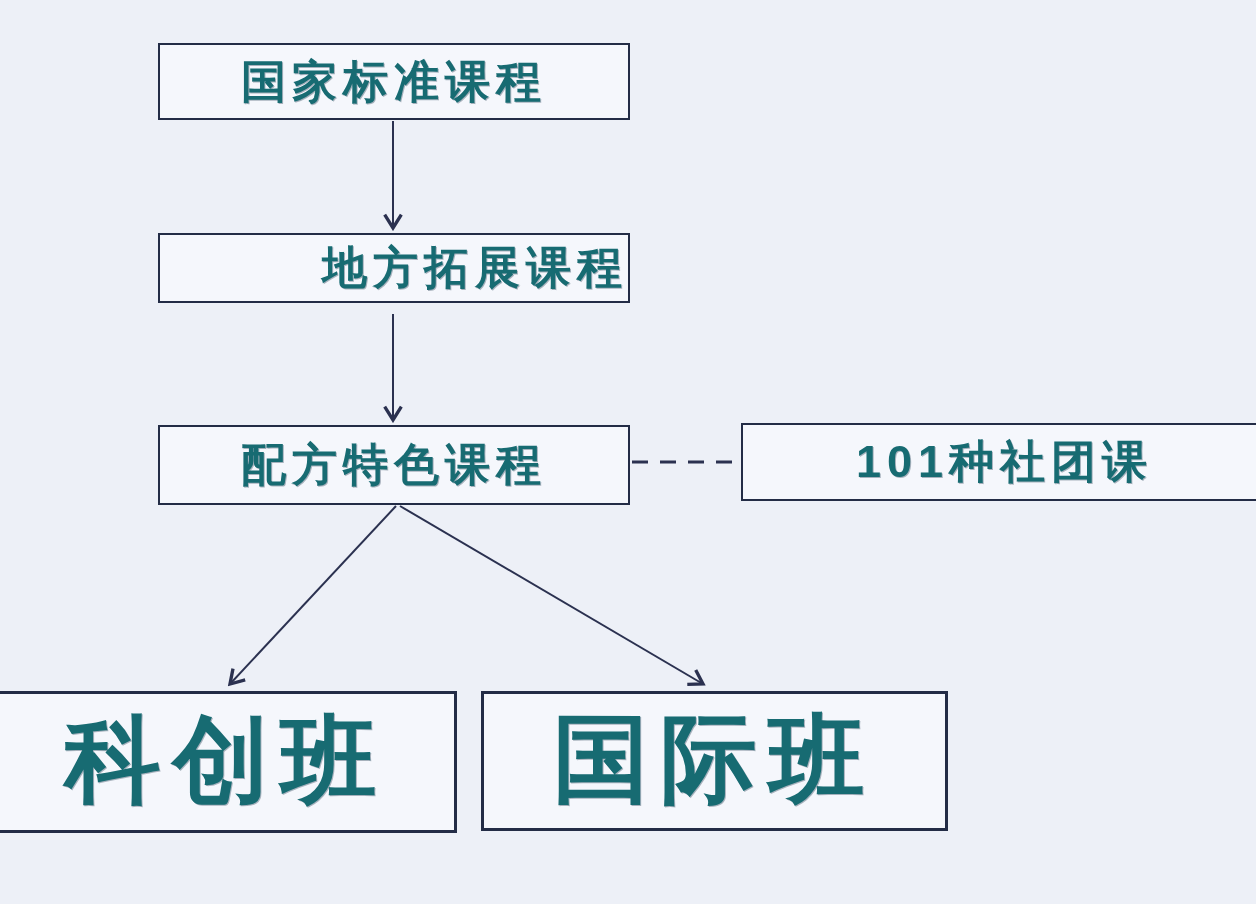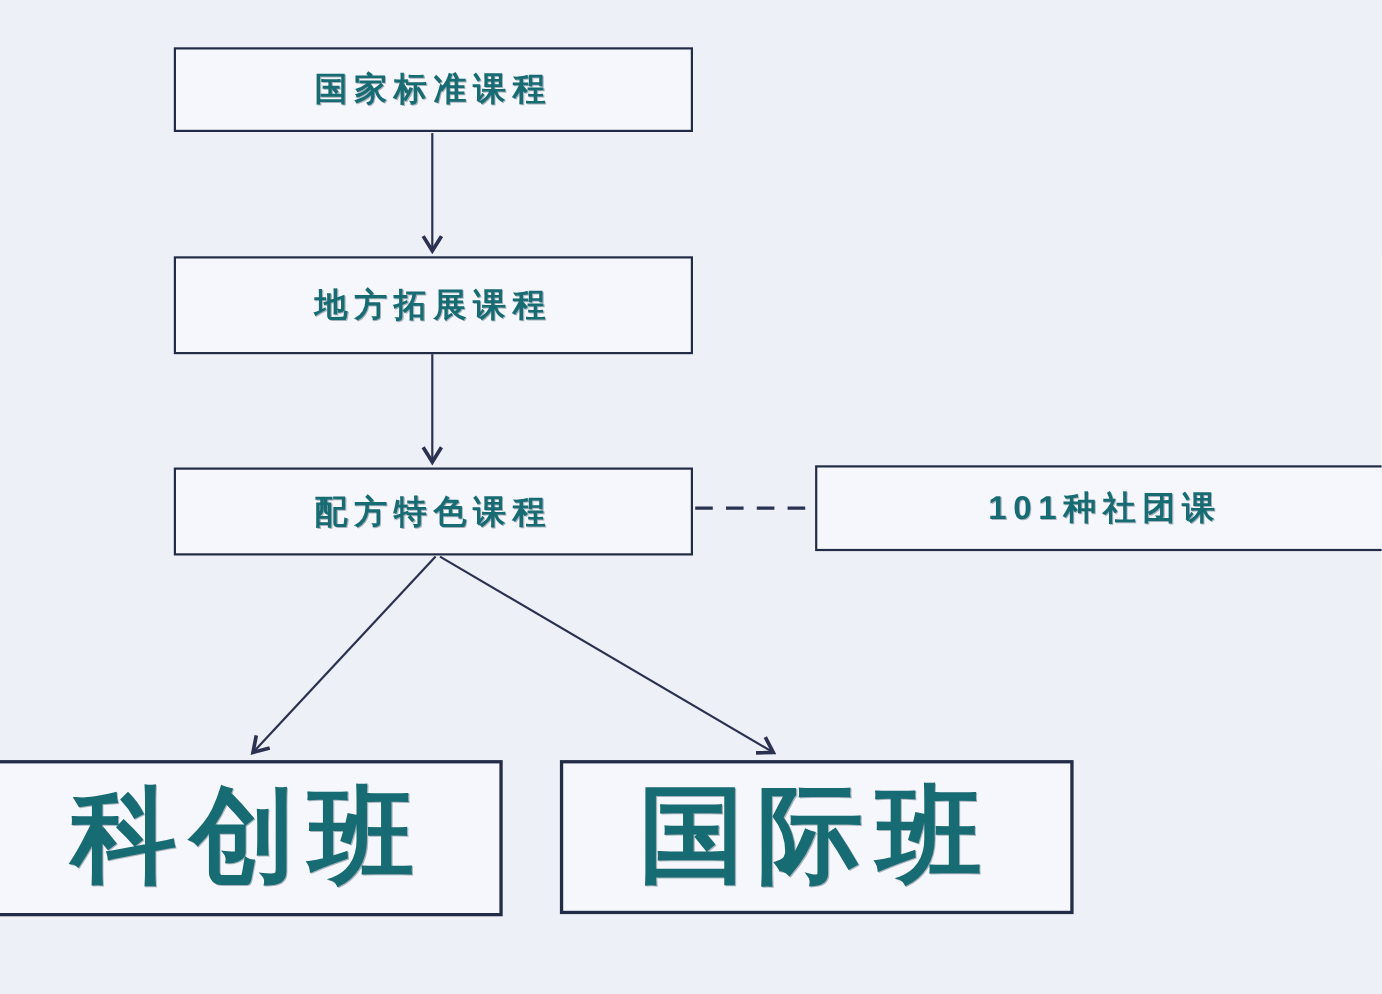--- a/index.html
+++ b/index.html
@@ -25,35 +25,35 @@
     border: 2px solid #232c46;
     display: flex;
     align-items: center;
     justify-content: center;
     color: #176b72;
     font-weight: bold;
     text-shadow: 1px 1px 0 rgba(20, 45, 70, 0.35);
     white-space: nowrap;
   }
   .node-small {
-    font-size: 30px;
+    font-size: 45px;
     letter-spacing: 6px;
   }
   .node-large {
     font-size: 96px;
     letter-spacing: 12px;
     border-width: 3px;
   }
   
   .node-national      { left: 158px; top: 43px;  width: 472px; height: 77px; }
-  .node-local         { left: 158px; top: 233px; width: 472px; height: 89px; }
+  .node-local         { left: 158px; top: 233px; width: 472px; height: 70px; justify-content: flex-end; }
   .node-formula       { left: 158px; top: 425px; width: 472px; height: 80px; justify-content: center; }
   .node-clubs         { left: 741px; top: 423px; width: 527px; height: 78px; }
   .node-scitech       { left: -4px;  top: 691px; width: 461px; height: 142px; }
-  .node-international { left: 481px; top: 691px; width: 467px; height: 140px; margin-left: 28px; }
+  .node-international { left: 481px; top: 691px; width: 467px; height: 140px; }
 </style>
 </head>
 <body>
 
 <div class="canvas">
 
   <svg class="connector-layer" viewBox="0 0 1256 904" xmlns="http://www.w3.org/2000/svg">
     <defs>
       <marker id="vchevron" viewBox="0 0 12 12" refX="10" refY="6" markerWidth="10" markerHeight="10" orient="auto-start-reverse">
         <path d="M2,1 L10,6 L2,11" fill="none" stroke="#2b3150" stroke-width="2"></path>

